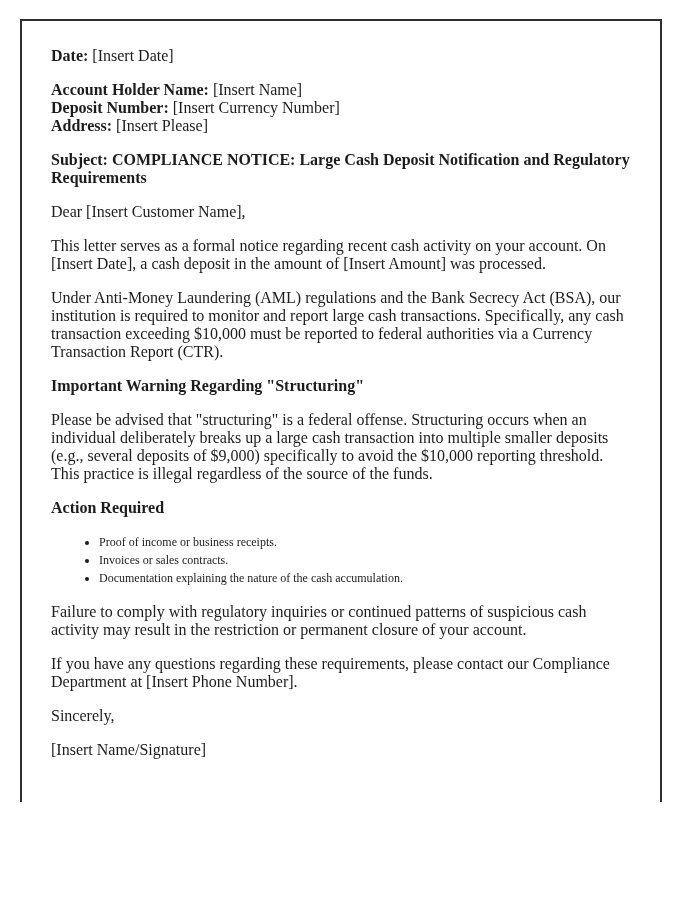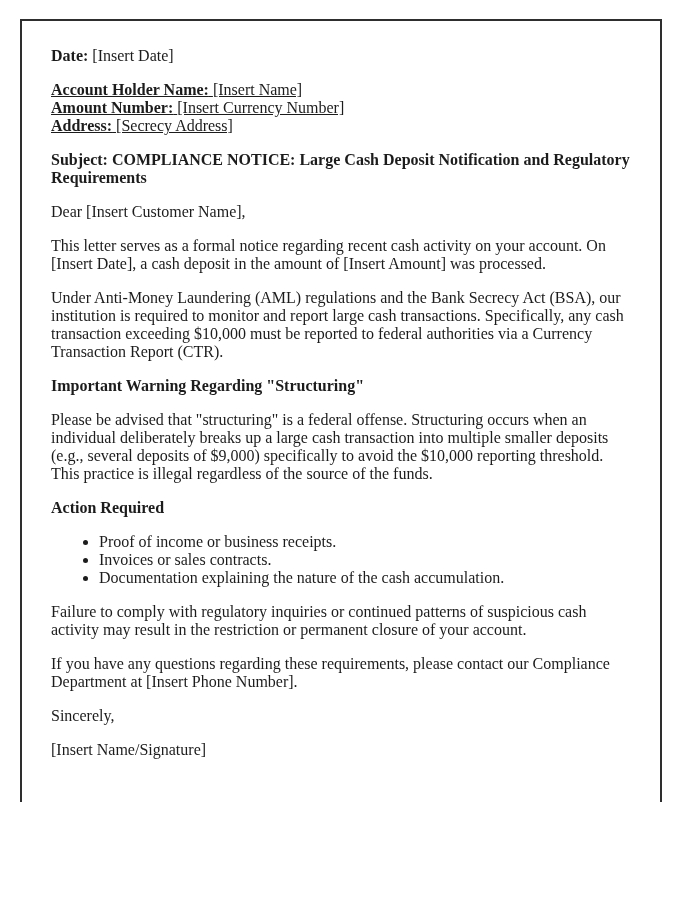--- a/index.html
+++ b/index.html
@@ -35,51 +35,50 @@
     line-height: 18px;
   }
   .letter p:first-child {
     margin-top: 0;
   }
   .meta-block p {
     margin: 0;
   }
   .meta-block {
     margin: 16px 0;
-    text-decoration: underline;
   }
   .bold {
     font-weight: bold;
   }
   ul.doc-list {
     margin: 16px 0;
     padding-left: 48px;
-    font-size: 16px;
+    font-size: 12px;
     line-height: 18px;
   }
   ul.doc-list li {
     margin: 0;
   }
 </style>
 </head>
 <body>
 
 <div class="page">
   <div class="letter">
 
     <p><span class="bold">Date:</span>
       <span>[Insert Date]</span></p>
 
     <div class="meta-block">
       <p><span class="bold">Account Holder Name:</span>
         <span>[Insert Name]</span></p>
-      <p><span class="bold">Amount Number:</span>
+      <p><span class="bold">Deposit Number:</span>
         <span>[Insert Currency Number]</span></p>
       <p><span class="bold">Address:</span>
-        <span>[Secrecy Address]</span></p>
+        <span>[Insert Please]</span></p>
     </div>
 
     <p class="bold">Subject: COMPLIANCE NOTICE: Large Cash Deposit Notification and Regulatory Requirements</p>
 
     <p>Dear [Insert Customer Name],</p>
 
     <p>This letter serves as a formal notice regarding recent cash activity on your account. On [Insert Date], a cash deposit in the amount of [Insert Amount] was processed.</p>
 
     <p>Under Anti-Money Laundering (AML) regulations and the Bank Secrecy Act (BSA), our institution is required to monitor and report large cash transactions. Specifically, any cash transaction exceeding $10,000 must be reported to federal authorities via a Currency Transaction Report (CTR).</p>
 

